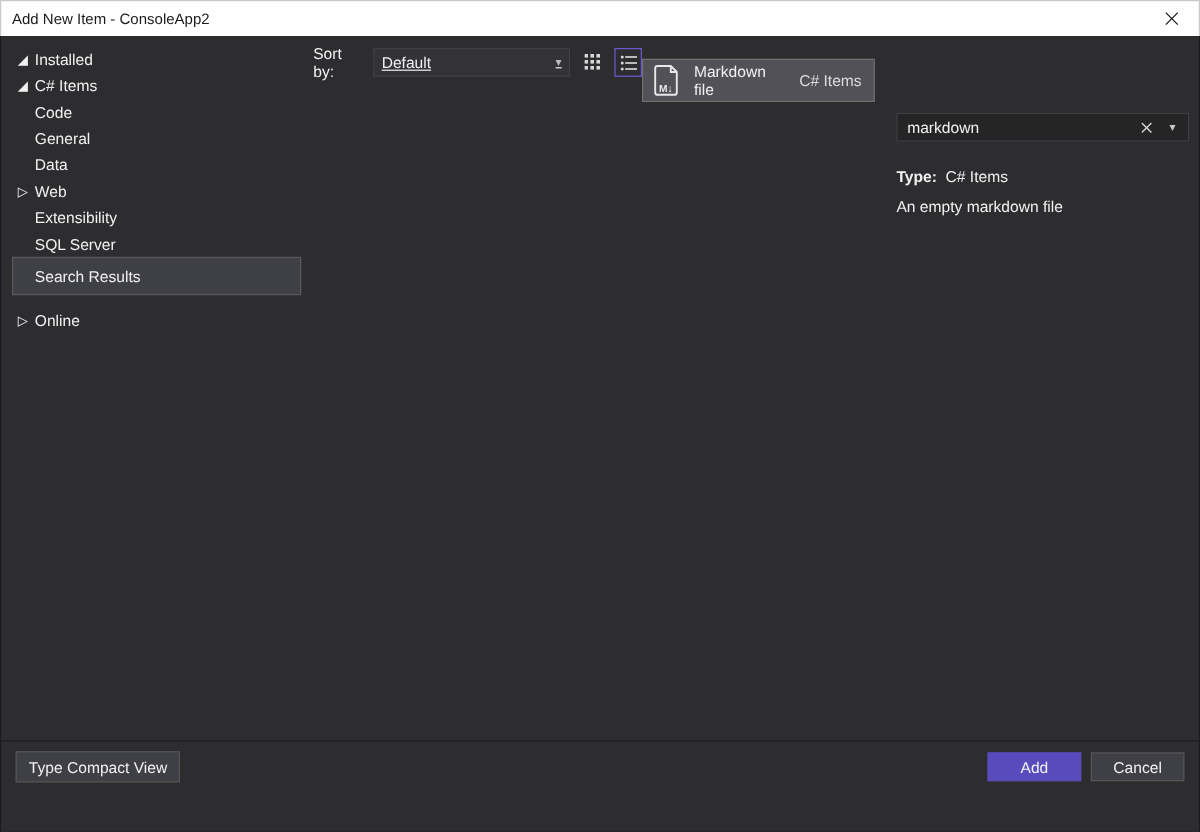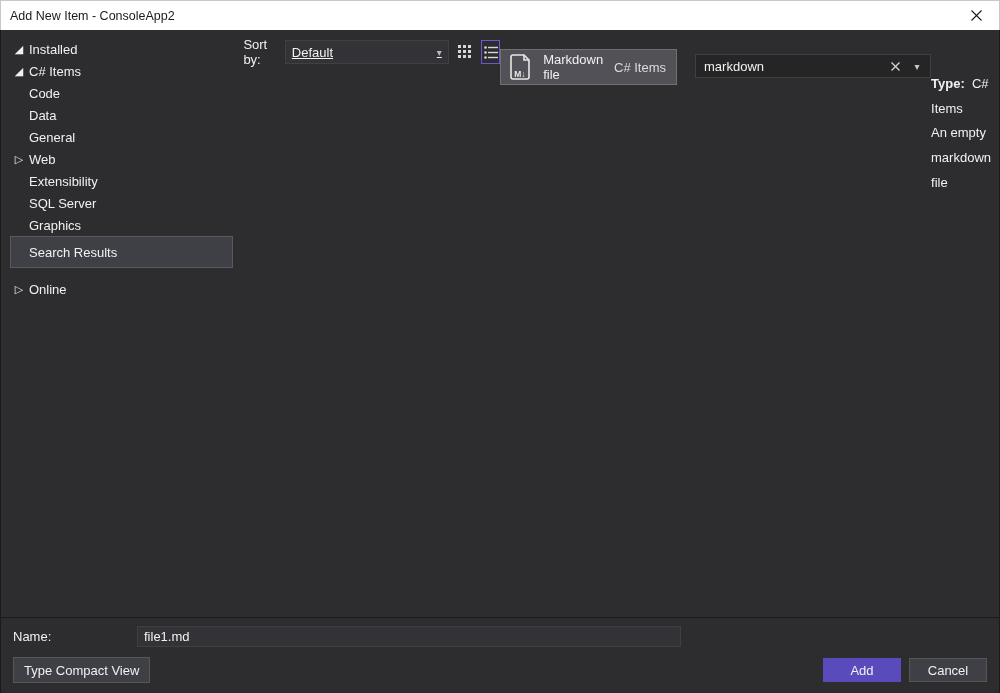--- a/index.html
+++ b/index.html
@@ -156,20 +156,22 @@
     .item-row .item-icon { width: 24px; display: flex; justify-content: center; }
     .item-row .item-label { flex: 1; }
     .item-row .item-cat { color: var(--fg-dim); }
 
     
     .info {
       flex: 1;
       padding: 24px 8px 0 10px;
       box-sizing: border-box;
       display: flex;
+      flex-direction: column;
+      margin-top: 40px;
     }
     .search-box {
       height: 24px;
       background: var(--bg-input-dark);
       border: 1px solid #3f3f46;
       display: flex;
       align-items: center;
       padding: 0 4px 0 6px;
       box-sizing: border-box;
       gap: 4px;
@@ -300,27 +302,27 @@
               <ul class="indent-1">
                 <li>
                     <div class="tree-row no-arrow">
                       <span class="arrow"></span>
                       <span>Code</span>
                     </div>
                   </li>
                 <li>
                     <div class="tree-row no-arrow">
                       <span class="arrow"></span>
-                      <span>Data</span>
+                      <span>General</span>
                     </div>
                   </li>
                 <li>
                     <div class="tree-row no-arrow">
                       <span class="arrow"></span>
-                      <span>General</span>
+                      <span>Data</span>
                     </div>
                   </li>
                 <li>
                     <div class="tree-row">
                       <span class="arrow">▷</span>
                       <span>Web</span>
                     </div>
                   </li>
                 <li>
                     <div class="tree-row no-arrow">
@@ -329,26 +331,20 @@
                     </div>
                   </li>
                 <li>
                     <div class="tree-row no-arrow">
                       <span class="arrow"></span>
                       <span>SQL Server</span>
                     </div>
                   </li>
               </ul>
             </li>
-            <li>
-                <div class="tree-row no-arrow">
-                  <span class="arrow"></span>
-                  <span>Graphics</span>
-                </div>
-              </li>
             <li>
                 <div class="tree-row no-arrow selected">
                   <span class="arrow"></span>
                   <span>Search Results</span>
                 </div>
               </li>
           </ul>
         </li>
         <li style="margin-top:10px;">
           <div class="tree-row">
@@ -427,24 +423,20 @@
       </div>
       <div>An empty markdown file</div>
     </div>
   </div>
 
 </div>
 
 <div class="hr-sep"></div>
 
 <div class="bottom">
-  <div class="name-row">
-    <label>Name:</label>
-    <input class="name-input" type="text" value="file1.md" style="">
-  </div>
   <div class="button-row">
     <div class="compact-btn">
       <span>Type Compact View</span>
     </div>
     <div class="spacer"></div>
     <div class="btn primary">
       <span>Add</span>
     </div>
     <div class="btn">
       <span>Cancel</span>

